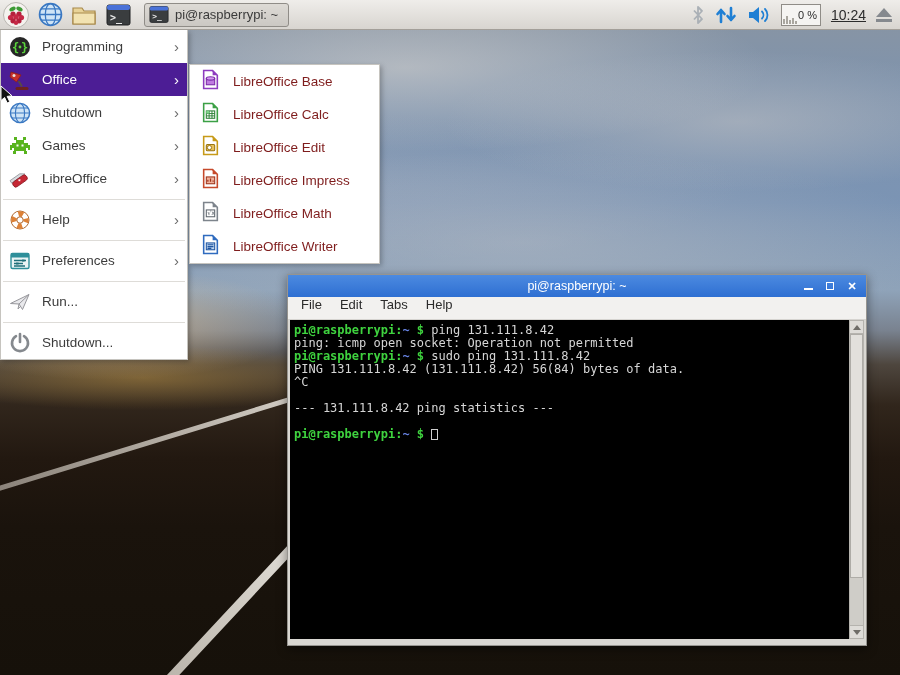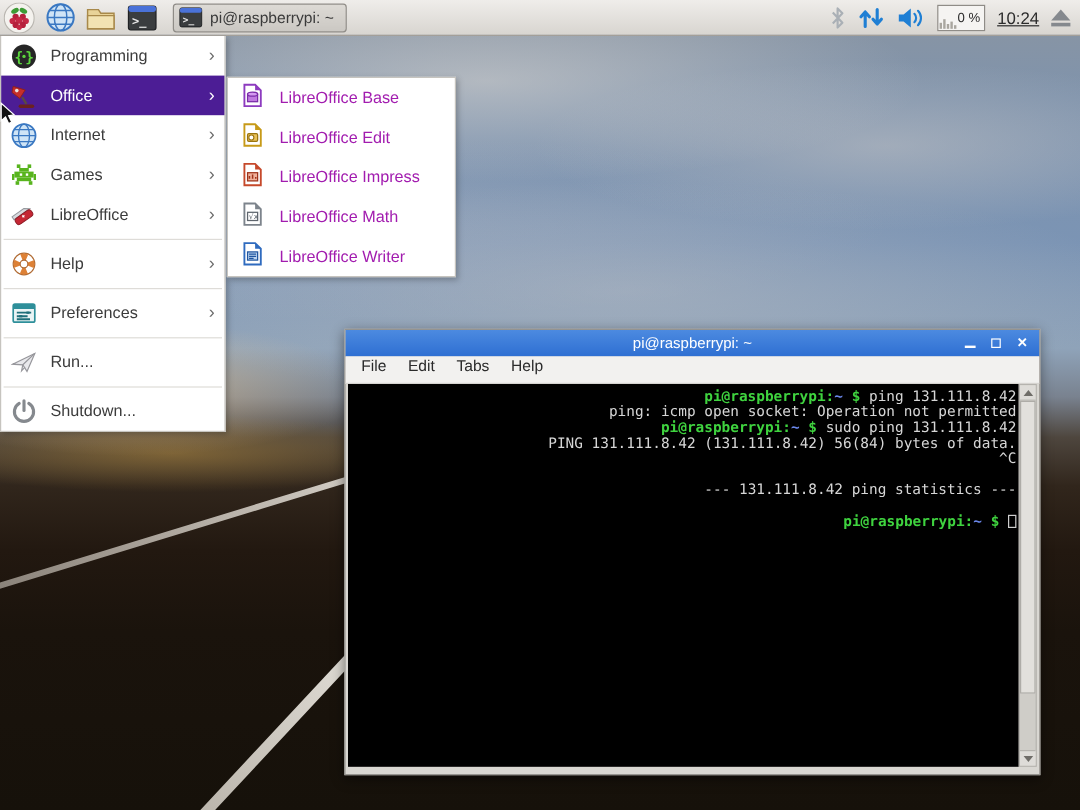--- a/index.html
+++ b/index.html
@@ -54,41 +54,41 @@
   .menu-item .mi-arrow.hidden { visibility:hidden; }
   .menu-item.selected { background:#4c1d95; }
   .menu-item.selected .mi-label, .menu-item.selected .mi-arrow { color:#fff; }
   .menu-sep { height:8px; position:relative; }
   .menu-sep::after { content:""; position:absolute; left:2px; right:2px; top:50%; height:1px; background:#dedcd8; }
 
   
   .submenu { position:absolute; left:189px; top:64px; width:191px; background:#fff;
     border:1px solid #c6c4bf; z-index:60; box-shadow:2px 2px 5px rgba(0,0,0,.25); }
   .submenu-item { height:33px; display:flex; align-items:center; gap:12px; padding:0 10px; cursor:pointer; }
-  .submenu-item .si-label { font-size:13.5px; color:#a21caf; }
+  .submenu-item .si-label { font-size:13.5px; color:#7f1d1d; }
 
   
   .cursor-arrow { position:absolute; left:0px; top:85px; z-index:99; }
 
   
   .window { position:absolute; left:287px; top:274px; width:580px; height:372px;
     background:#d9d7d2; border:1px solid #96948f; box-shadow:0 3px 10px rgba(0,0,0,.45);
     display:flex; flex-direction:column; z-index:40; }
   .titlebar { height:22px; background:linear-gradient(#4c8ae0,#2e6fd2); display:flex; align-items:center; color:#fff; flex:none; }
   .tb-spacer { width:72px; flex:none; }
   .tb-title { flex:1; text-align:center; font-size:12.5px; }
   .tb-buttons { width:72px; flex:none; display:flex; justify-content:flex-end; align-items:center; gap:10px; padding-right:8px; }
   .tb-btn { width:12px; height:12px; display:flex; align-items:center; justify-content:center; cursor:pointer; }
   .glyph-min { width:9px; height:2px; background:#fff; margin-top:5px; }
   .glyph-max { width:8px; height:8px; border:1.5px solid #fff; }
   .glyph-close { color:#fff; font-size:11px; font-weight:bold; line-height:1; }
   .menubar { height:23px; background:#f2f1ef; border-bottom:1px solid #d6d4d0; display:flex; align-items:flex-start; padding-left:4px; flex:none; }
   .menubar .mb-item { padding:0 9px; font-size:13px; color:#2b2b2b; cursor:pointer; }
   .term-body { flex:1; display:flex; margin:0 2px 6px 2px; min-height:0; }
-  .term-screen { flex:1; background:#000; padding:4px 2px 0 4px; overflow:hidden;text-align:right; }
+  .term-screen { flex:1; background:#000; padding:4px 2px 0 4px; overflow:hidden; }
   .tline { height:13px; white-space:pre; font-family:"DejaVu Sans Mono", monospace; font-size:12px; line-height:13px; color:#d6d6d6; }
   .t-green { color:#3fd33f; font-weight:bold; }
   .t-blue  { color:#6a86e8; font-weight:bold; }
   .term-cursor { display:inline-block; width:7px; height:11px; border:1px solid #cfcfcf; vertical-align:-2px; }
   .term-scrollbar { width:15px; flex:none; background:#cfcdc8; border:1px solid #b5b3ae; display:flex; flex-direction:column; }
   .sb-btn { height:13px; background:#dedcd8; border-bottom:1px solid #b5b3ae; display:flex; align-items:center; justify-content:center; cursor:pointer; }
   .sb-btn.down { border-bottom:none; border-top:1px solid #b5b3ae; }
   .sb-up-glyph { width:0; height:0; border-left:4px solid transparent; border-right:4px solid transparent; border-bottom:5px solid #6f6d68; }
   .sb-down-glyph { width:0; height:0; border-left:4px solid transparent; border-right:4px solid transparent; border-top:5px solid #6f6d68; }
   .sb-track { flex:1; position:relative; }
@@ -205,21 +205,21 @@
   </div>
 
   <div class="menu-item">
     <span class="mi-icon">
       <svg width="22" height="22" viewBox="0 0 24 24">
           <circle cx="12" cy="12" r="10.5" fill="#cfe4f6" stroke="#3a78c2" stroke-width="1.6"></circle>
         <ellipse cx="12" cy="12" rx="5" ry="10.5" fill="none" stroke="#3a78c2" stroke-width="1.2"></ellipse>
         <path d="M1.5 12h21M3 6.5h18M3 17.5h18" stroke="#3a78c2" stroke-width="1.2" fill="none"></path>
         </svg>
     </span>
-    <span class="mi-label">Internet</span>
+    <span class="mi-label">Shutdown</span>
     <span class="mi-arrow">›</span>
   </div>
 
   <div class="menu-item">
     <span class="mi-icon">
       <svg width="22" height="22" viewBox="0 0 22 22" fill="#58b41e">
         <rect x="5" y="2" width="3" height="3"></rect>
           <rect x="14" y="2" width="3" height="3"></rect>
         <rect x="7" y="5" width="8" height="3"></rect>
         <rect x="3" y="8" width="16" height="5"></rect>
@@ -315,20 +315,32 @@
       <svg width="21" height="21" viewBox="0 0 20 20">
         <path d="M3.5 1.5H12L16.5 6v12.5h-13z" fill="#fff" stroke="#8d3bbf" stroke-width="1.5"></path>
         <path d="M12 1.5L16.5 6H12z" fill="#8d3bbf"></path>
         <rect x="6" y="9" width="8" height="6" fill="#c07ae0" stroke="#7a2ba8" stroke-width="1"></rect>
         <ellipse cx="10" cy="9" rx="4" ry="1.6" fill="#d49af0" stroke="#7a2ba8" stroke-width="1"></ellipse>
         </svg>
     </span>
     <span class="si-label">LibreOffice Base</span>
   </div>
 
+  <div class="submenu-item">
+    <span>
+      <svg width="21" height="21" viewBox="0 0 20 20">
+        <path d="M3.5 1.5H12L16.5 6v12.5h-13z" fill="#fff" stroke="#3ba045" stroke-width="1.5"></path>
+        <path d="M12 1.5L16.5 6H12z" fill="#3ba045"></path>
+        <rect x="6" y="8.5" width="8" height="7" fill="#fff" stroke="#2c8036" stroke-width="1"></rect>
+        <path d="M6 11h8M6 13.2h8M8.7 8.5v7M11.4 8.5v7" stroke="#2c8036" stroke-width=".9"></path>
+        <rect x="6" y="8.5" width="2.7" height="2.5" fill="#7ed488"></rect>
+        </svg>
+    </span>
+    <span class="si-label">LibreOffice Calc</span>
+  </div>
 
   <div class="submenu-item">
     <span>
       <svg width="21" height="21" viewBox="0 0 20 20">
         <path d="M3.5 1.5H12L16.5 6v12.5h-13z" fill="#fff" stroke="#c79a18" stroke-width="1.5"></path>
         <path d="M12 1.5L16.5 6H12z" fill="#c79a18"></path>
         <rect x="6" y="9" width="8" height="6" rx="1" fill="#e8c15a" stroke="#9a7510" stroke-width="1"></rect>
         <circle cx="9" cy="12" r="2" fill="#fff" stroke="#9a7510" stroke-width=".9"></circle>
         </svg>
     </span>

